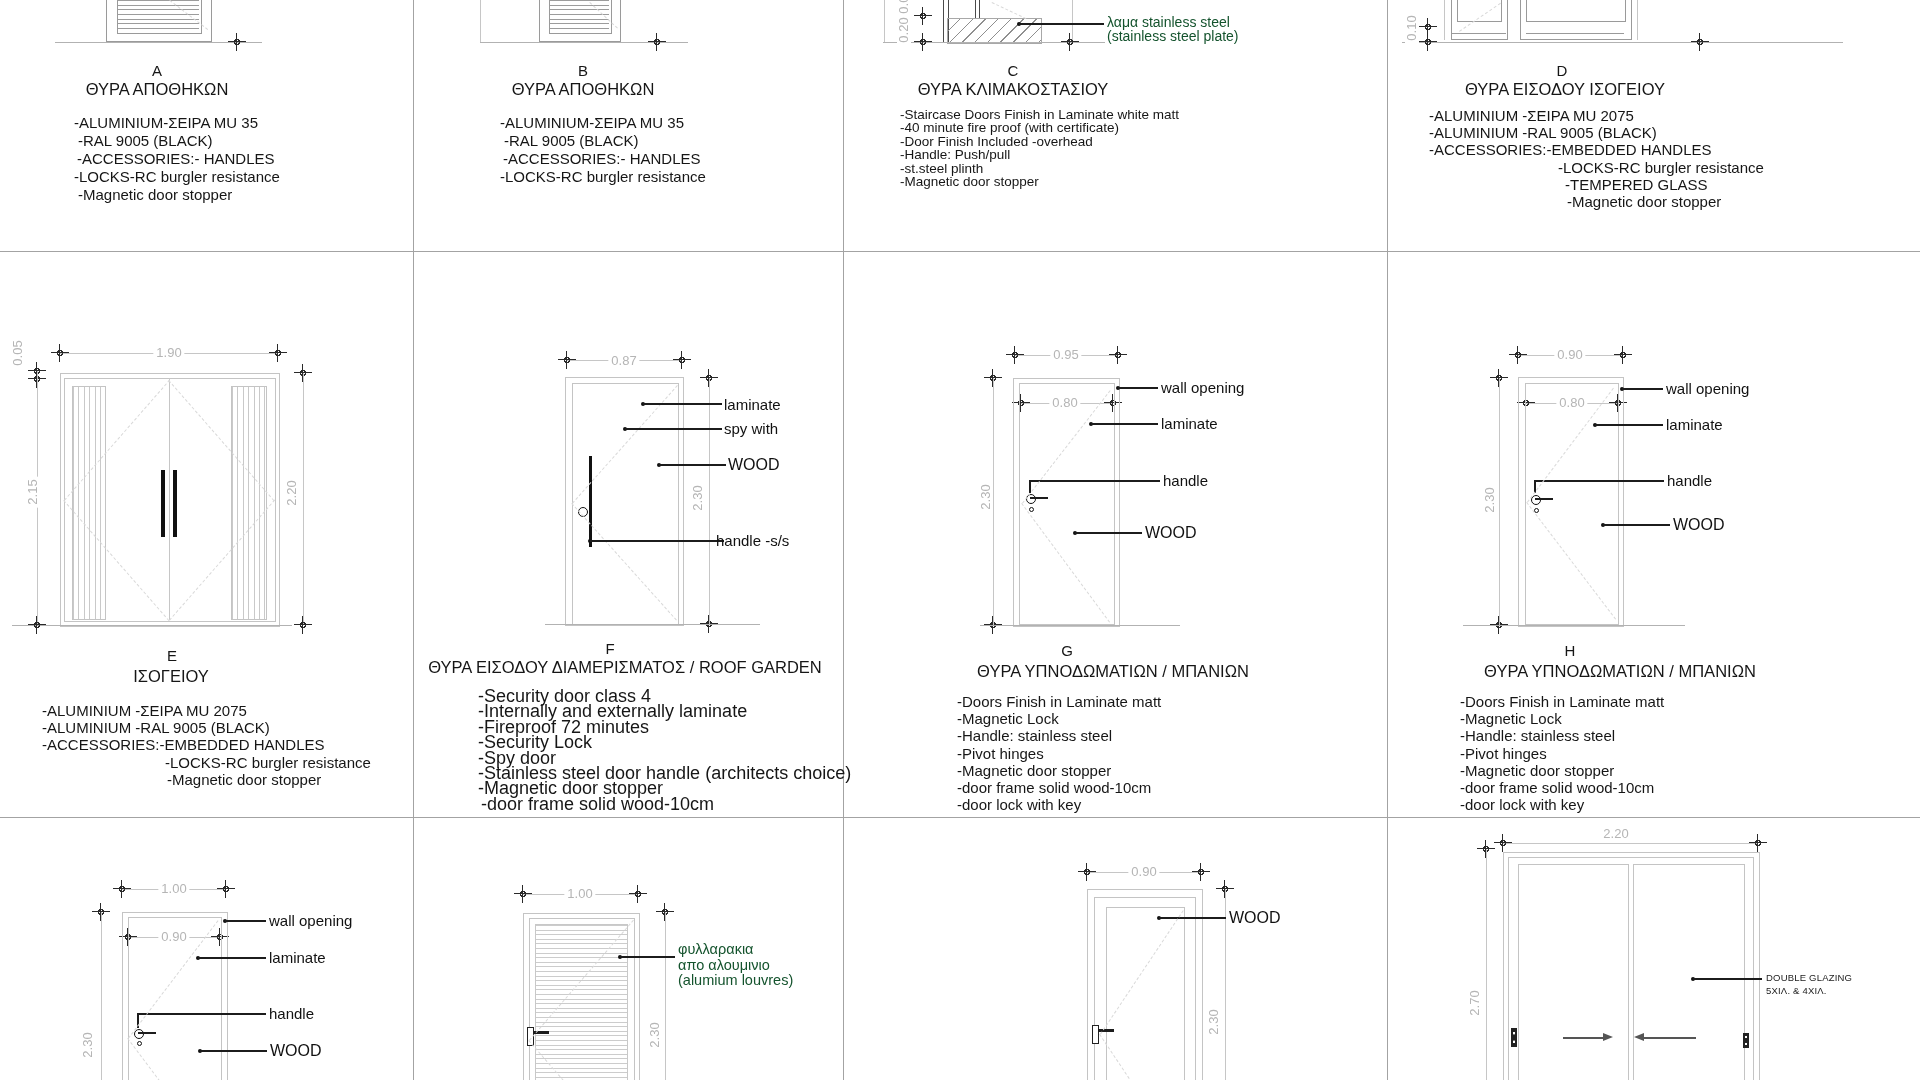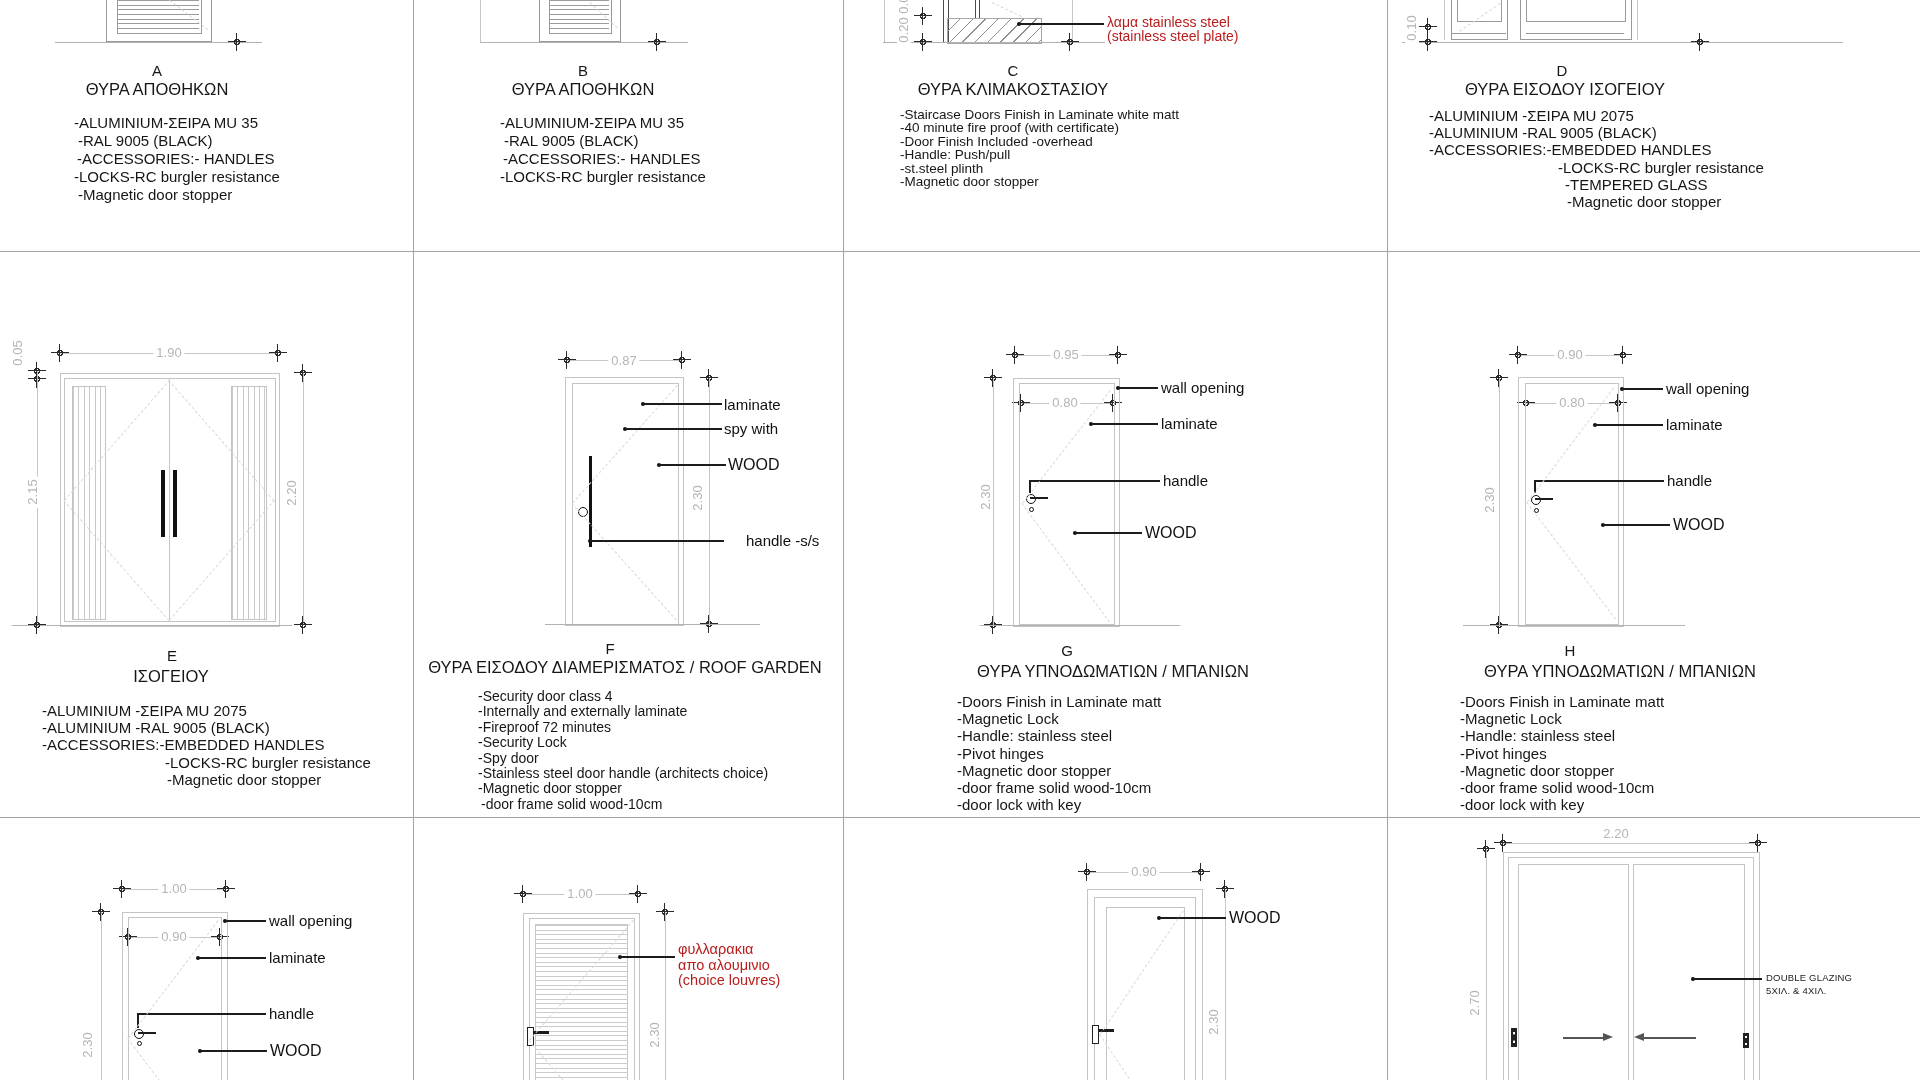--- a/index.html
+++ b/index.html
@@ -21,30 +21,30 @@
     radial-gradient(circle,rgba(0,0,0,0) 1.7px,#2a2a2a 1.9px 3.1px,rgba(0,0,0,0) 3.4px),
     linear-gradient(#2a2a2a,#2a2a2a) 50% 50%/100% 1.3px no-repeat,
     linear-gradient(#2a2a2a,#2a2a2a) 50% 50%/1.3px 100% no-repeat}
   .dash{position:absolute;height:0;border-top:1.3px dashed #d9d9d9;transform-origin:0 0}
   .dimh{position:absolute;transform:translateX(-50%);font-size:13px;color:#b5b5b5;background:#fff;
         padding:0 3px;white-space:nowrap;line-height:14px}
   .dimv{position:absolute;transform:translate(-50%,-50%) rotate(-90deg);font-size:13px;color:#b5b5b5;
         background:#fff;padding:0 3px;white-space:nowrap;line-height:14px}
   .lbl{position:absolute;transform:translateY(-50%);font-size:15px;color:#111;white-space:nowrap;line-height:16px}
   .lbl.big{font-size:16px}
-  .lbl2{position:absolute;font-size:14px;line-height:13.8px;color:#b91c1c;white-space:nowrap}
+  .lbl2{position:absolute;font-size:14px;line-height:13.8px;color:#14532d;white-space:nowrap}
   .lbl2.g3{font-size:14.5px;line-height:15.5px}
   .lbl2.sm{font-size:9.5px;line-height:12.5px;color:#222;letter-spacing:.2px}
   .ltr{position:absolute;transform:translateX(-50%);font-size:15px;color:#161616}
   .ttl{position:absolute;transform:translateX(-50%);font-size:16.5px;color:#161616;white-space:nowrap}
   .specs{position:absolute;font-size:15px;line-height:17.2px;color:#161616}
   .specs div{white-space:nowrap}
   .specs.s18{line-height:18px}
   .specs.tight{font-size:13.5px;line-height:13.4px}
-  .specs.mid{font-size:14px;line-height:15.4px}
+  .specs.mid{font-size:18px;line-height:15.4px}
   .louvh{position:absolute;background:repeating-linear-gradient(to bottom,#9c9c9c 0 1px,transparent 1px 4.7px)}
   .louvv{position:absolute;border:1px solid #c4c4c4;background:repeating-linear-gradient(to right,#c9c9c9 0 1px,transparent 1px 5.4px)}
   .louvh3{position:absolute;border:1px solid #c8c8c8;background:repeating-linear-gradient(to bottom,#cccccc 0 1px,transparent 1px 4.6px)}
   .hatch{position:absolute;border:1px solid #a8a8a8;background:repeating-linear-gradient(135deg,transparent 0 8px,#8f8f8f 8px 9px)}
   .bar{position:absolute;width:3.5px;background:#111}
   .circ{position:absolute;border:1.4px solid #111;border-radius:50%;background:#fff}
   .circ.tiny{border-width:1px}
   .hpl{position:absolute;width:5px;height:17px;border:1.2px solid #222;background:#fff}
   .pull{position:absolute;width:6px;background:
     radial-gradient(circle at 50% 28%,#fff 1.1px,transparent 1.4px),
@@ -217,21 +217,21 @@
     <div class="ld" style="left:643px;top:403.4px;width:79px"></div>
     <div class="lbl" style="left:724px;top:405px">laminate</div>
     <div class="dot" style="left:625px;top:429px"></div>
     <div class="ld" style="left:625px;top:428.4px;width:97px"></div>
     <div class="lbl" style="left:724px;top:429px">spy with</div>
     <div class="dot" style="left:659px;top:465px"></div>
     <div class="ld" style="left:659px;top:464.4px;width:67px"></div>
     <div class="lbl big" style="left:728px;top:465px">WOOD</div>
     <div class="dot" style="left:590px;top:541px"></div>
     <div class="ld" style="left:590px;top:540.4px;width:134px"></div>
-    <div class="lbl" style="left:746px;top:541px">handle -s/s</div>
+    <div class="lbl" style="left:716px;top:541px">handle -s/s</div>
     <div class="ltr" style="left:610px;top:640px">F</div>
     <div class="ttl" style="left:625px;top:658px">ΘΥΡΑ ΕΙΣΟΔΟΥ ΔΙΑΜΕΡΙΣΜΑΤΟΣ / ROOF GARDEN</div>
     <div class="specs mid" style="left:478px;top:689px">
       <div>-Security door class 4</div>
       <div>-Internally and externally laminate</div>
       <div>-Fireproof 72 minutes</div>
       <div>-Security Lock</div>
       <div>-Spy door</div>
       <div>-Stainless steel door handle (architects choice)</div>
       <div>-Magnetic door stopper</div>
@@ -375,21 +375,21 @@
     <div class="rect" style="left:523px;top:913px;width:115px;height:177px"></div>
     <div class="rect" style="left:529px;top:918px;width:104px;height:172px"></div>
     <div class="louvh3" style="left:535px;top:924px;width:91px;height:166px"></div>
     <div class="hpl" style="left:527px;top:1027px"></div>
     <div class="ld" style="left:533px;top:1031px;width:16px;height:2.5px"></div>
     <div class="dot" style="left:620px;top:957px"></div>
     <div class="ld" style="left:620px;top:956.2px;width:55px"></div>
     <div class="lbl2 g3" style="left:678px;top:942px">
       <div>φυλλαρακια</div>
       <div>απο αλουμινιο</div>
-      <div>(choice louvres)</div>
+      <div>(alumium louvres)</div>
     </div>
     <div class="dash" style="left:529px;top:1040px;width:158.8px;transform:rotate(-49.1deg)"></div>
     <div class="dash" style="left:529px;top:1040px;width:158.8px;transform:rotate(49.1deg)"></div>
   </div>
 
   <div>
     <div class="hl" style="left:1087px;top:872px;width:114px"></div>
     <div class="dimh" style="left:1144px;top:865px">0.90</div>
     <div class="cross" style="left:1087px;top:872px"></div>
     <div class="cross" style="left:1201px;top:872px"></div>

